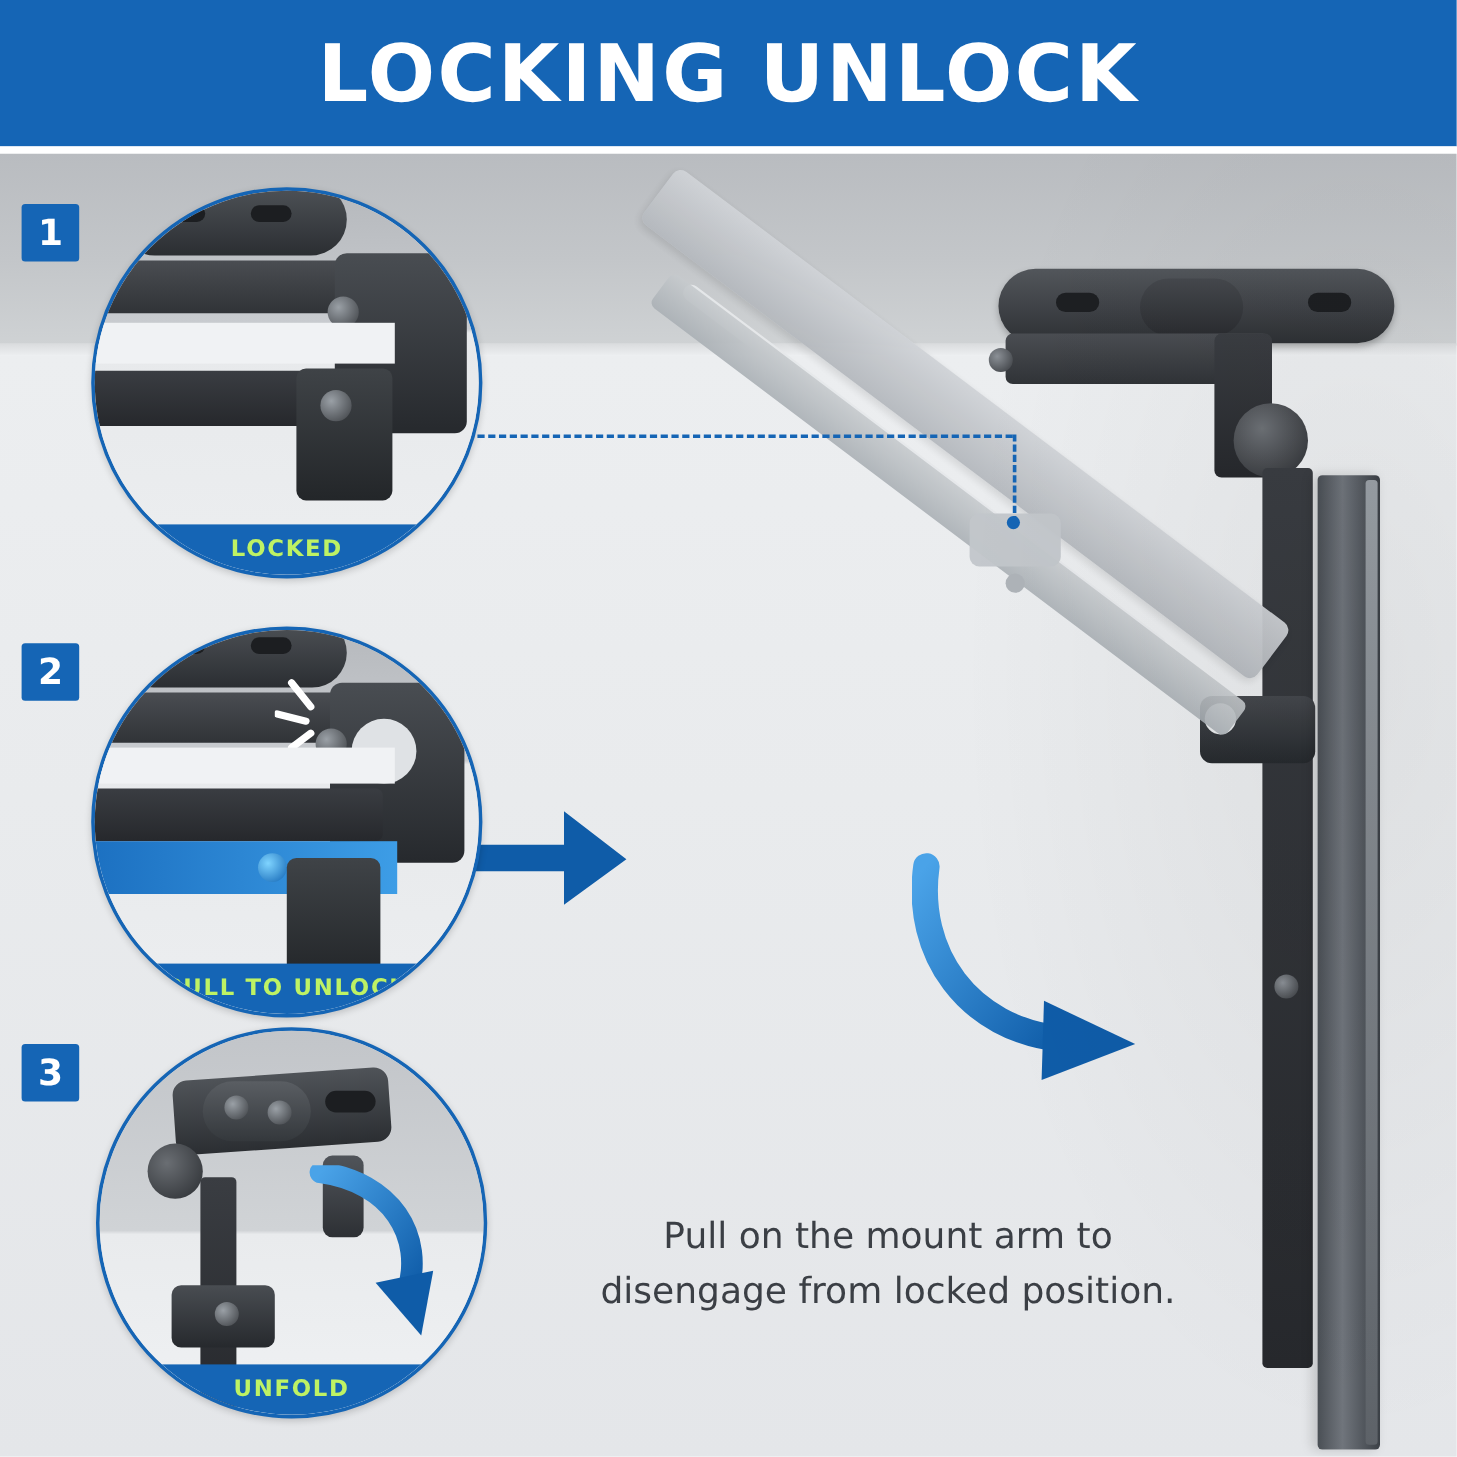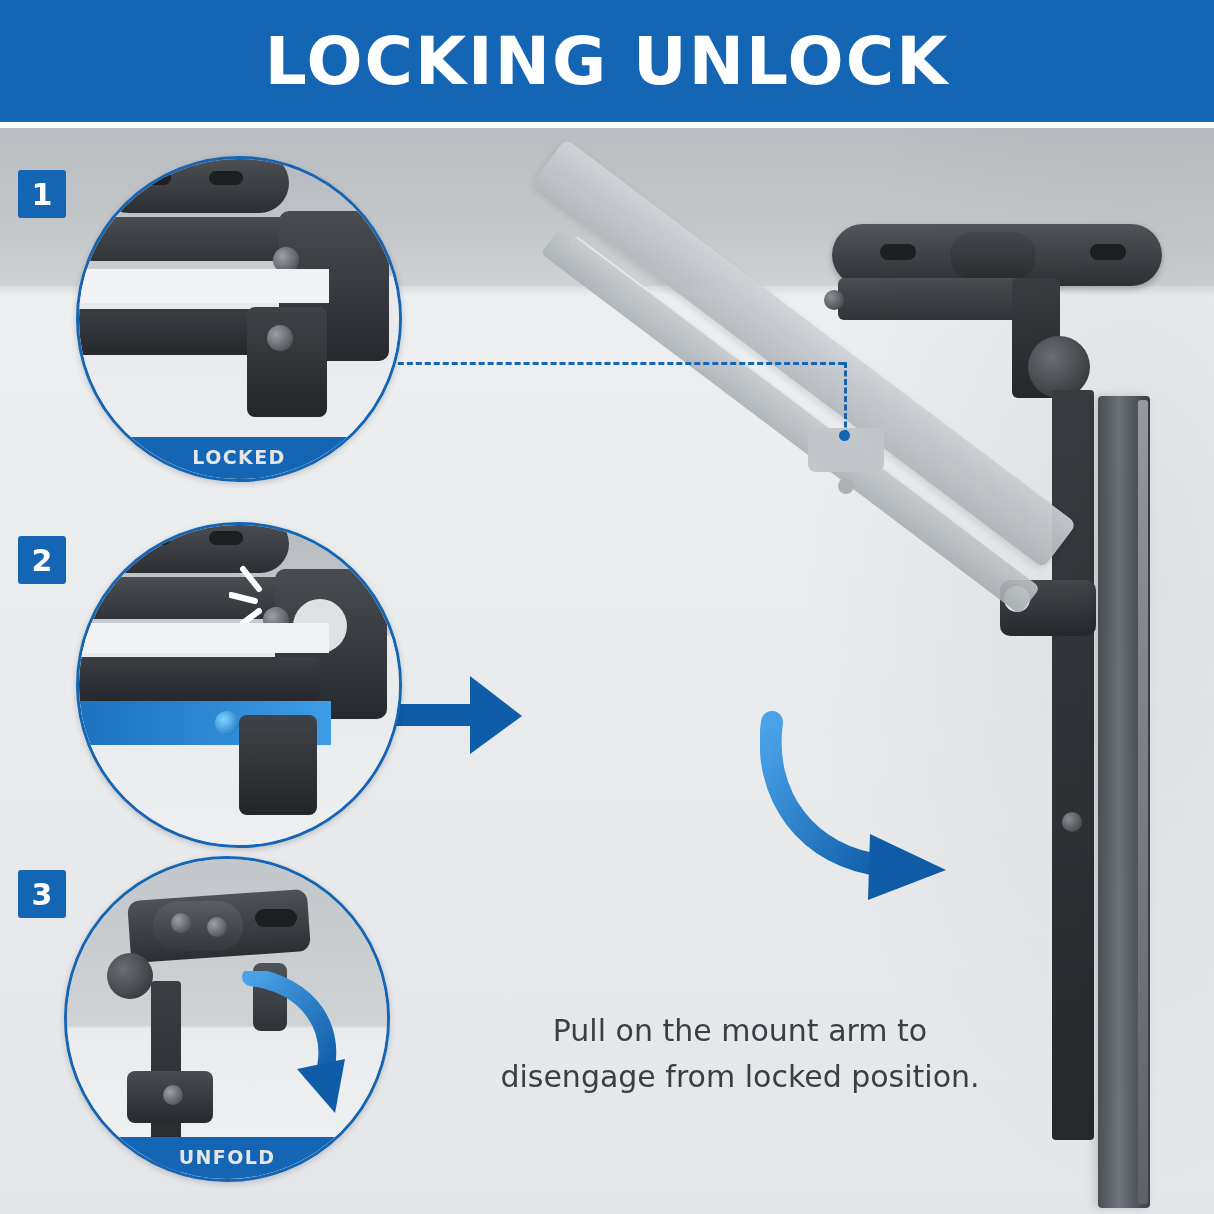--- a/index.html
+++ b/index.html
@@ -67,21 +67,21 @@
     border:3px solid #1565b5;
     background:#d8dade;
     box-shadow:0 2px 6px rgba(0,0,0,0.18);
   }
   .callout .photo{
     position:absolute;left:0;top:0;width:100%;height:100%;
   }
   .callout-label{
     position:absolute;left:0;bottom:0;width:100%;
     background:#1565b5;
-    color:#e5e5e5;
+    color:#bef264;
     font-weight:bold;
     font-size:19px;
     letter-spacing:1.4px;
     text-align:center;
     padding:9px 0 11px 0;
     box-sizing:border-box;
     font-family:"DejaVu Sans", sans-serif;
   }
   .step-badge{
     position:absolute;
@@ -228,26 +228,27 @@
           <line x1="2" y1="34" x2="26" y2="40"></line>
           <line x1="14" y1="62" x2="30" y2="50"></line>
         </g>
       </svg>
       <div class="part" style="left:-10px;top:98px;width:260px;height:30px;background:#f0f2f4;"></div>
       <div class="part dark2" style="left:-10px;top:132px;width:250px;height:44px;border-radius:6px;"></div>
       <div class="part" style="left:-10px;top:176px;width:262px;height:44px;background:linear-gradient(90deg,#1b6fc0,#3d9de6);"></div>
       <div class="part" style="left:136px;top:186px;width:24px;height:24px;border-radius:50%;background:radial-gradient(circle at 35% 35%,#7fd4ff,#0f63b4);"></div>
       <div class="part" style="left:160px;top:190px;width:78px;height:100px;border-radius:8px;background:linear-gradient(180deg,#3f4347,#232629);"></div>
     </div>
+    <div class="callout-label">PULL TO UNLOCK</div>
   </div>
 
   <div class="step-badge" style="left:18px;top:742px;">
     <span>3</span>
   </div>
-  <div class="callout" style="left:64px;top:728px;width:320px;height:320px;">
+  <div class="callout" style="left:80px;top:728px;width:320px;height:320px;">
     <div class="photo" style="background:linear-gradient(180deg,#c2c5c9 0%,#d0d3d6 52%,#e9ebed 53%,#eff1f3 100%);">
       <div class="part" style="left:62px;top:36px;width:180px;height:62px;border-radius:12px;background:linear-gradient(180deg,#4f5358,#2b2e32);transform:rotate(-4deg);"></div>
       <div class="part" style="left:86px;top:42px;width:90px;height:50px;border-radius:25px;background:linear-gradient(180deg,#5a5e63,#34383c);"></div>
       <div class="part" style="left:104px;top:54px;width:20px;height:20px;border-radius:50%;background:radial-gradient(circle at 35% 35%,#9aa0a6,#3a3d41);"></div>
       <div class="part" style="left:140px;top:58px;width:20px;height:20px;border-radius:50%;background:radial-gradient(circle at 35% 35%,#9aa0a6,#3a3d41);"></div>
       <div class="part" style="left:188px;top:50px;width:42px;height:18px;border-radius:9px;background:#1c1e21;"></div>
       <div class="part" style="left:40px;top:94px;width:46px;height:46px;border-radius:50%;background:radial-gradient(circle at 35% 35%,#6a6e73,#2a2d31);"></div>
       <div class="part dark2" style="left:84px;top:122px;width:30px;height:200px;border-radius:4px;"></div>
       <div class="part" style="left:60px;top:212px;width:86px;height:52px;border-radius:8px;background:linear-gradient(180deg,#494d52,#26292d);"></div>
       <div class="part" style="left:96px;top:226px;width:20px;height:20px;border-radius:50%;background:radial-gradient(circle at 35% 35%,#9aa0a6,#3a3d41);"></div>

